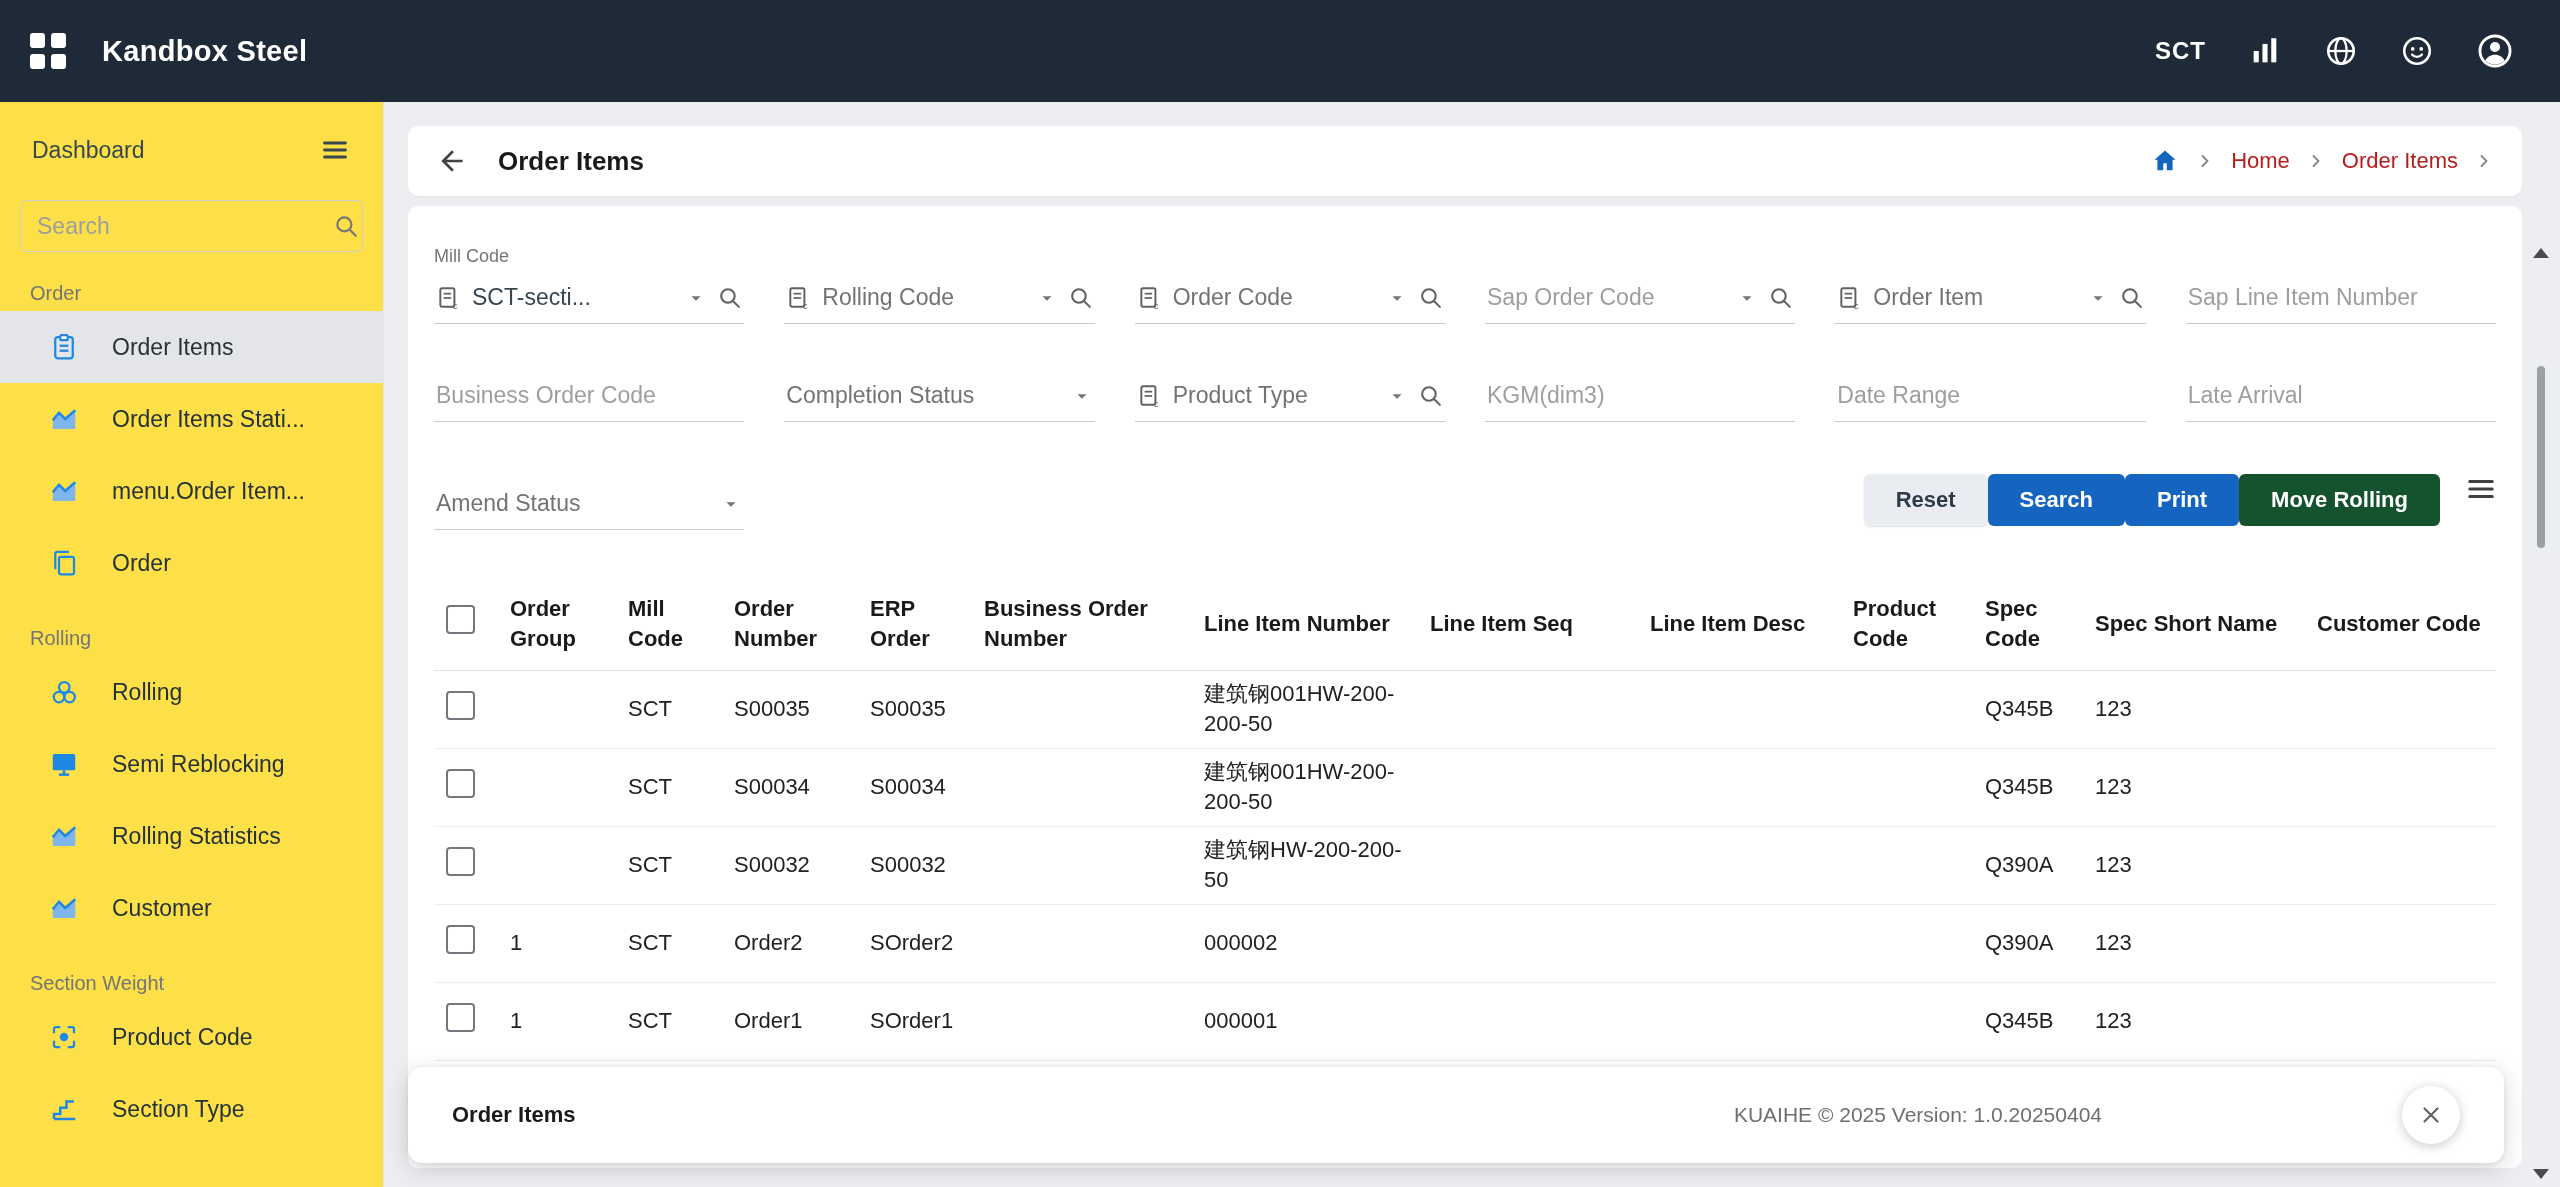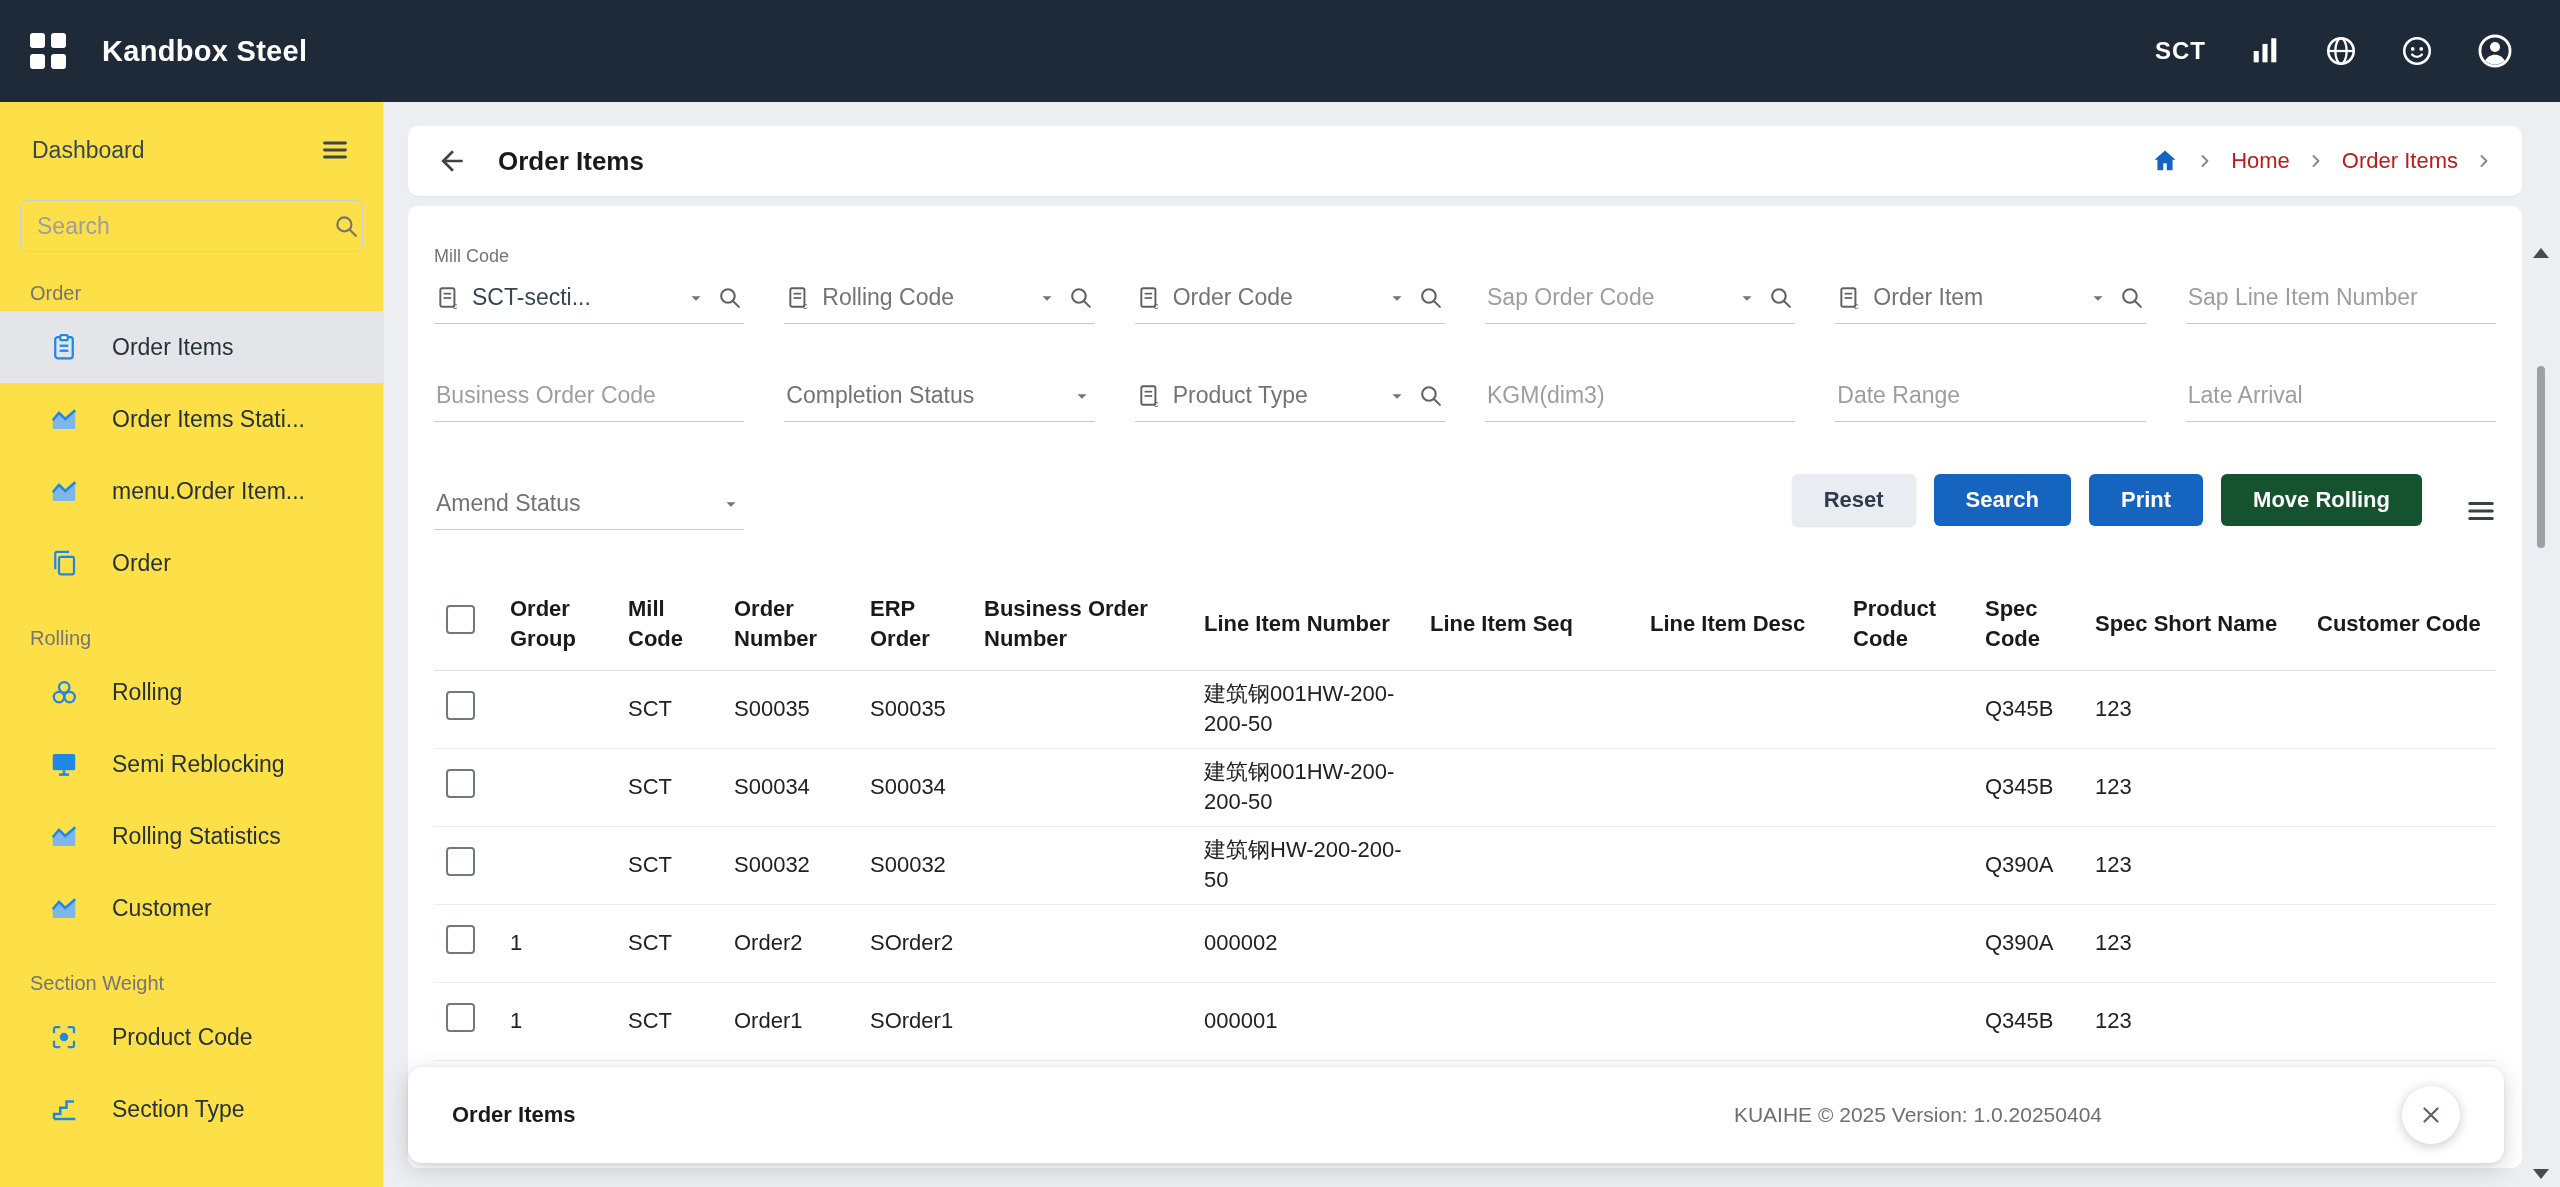--- a/index.html
+++ b/index.html
@@ -65,21 +65,21 @@
   .float-label{ position:absolute; top:-32px; left:0; font-size:18px; color:#757575; }
   .fval{ color:#37474F; white-space:nowrap; overflow:hidden; }
   .ph-dark{ color:#737373; white-space:nowrap; overflow:hidden; }
   .ph-light{ color:#9E9E9E; white-space:nowrap; overflow:hidden; }
   .caret{ margin-left:auto; color:#757575; display:flex; }
   .fsearch{ color:#616161; display:flex; }
   .form-ic{ color:#616161; display:flex; flex:0 0 auto; }
 
   .frow3{ display:flex; align-items:flex-end; margin-top:52px; }
   .amend{ flex:0 0 310px;gap:16px; }
-  .btn-group{ margin-left:auto; display:flex; align-items:flex-end; gap:18px; padding-bottom:4px; }
+  .btn-group{ margin-left:auto; display:flex; align-items:flex-start; padding-bottom:4px; }
   .btn{ height:52px; border:none; border-radius:6px; font-size:22px; font-weight:600;
     padding:0 32px; font-family:inherit; cursor:pointer; }
   .btn-reset{ background:#E9EDF2; color:#2F3B4A; box-shadow:0 1px 2px rgba(0,0,0,.12); }
   .btn-primary{ background:#1565C0; color:#fff; }
   .btn-disabled{ background:#14532d; color:#fff; cursor:default; }
   .filter-menu{ color:#3C4043; display:flex; margin-left:26px; cursor:pointer; }
 
   
   table{ width:100%; border-collapse:collapse; table-layout:fixed; margin-top:48px; }
   th{ text-align:left; font-size:22px; font-weight:700; color:#1A1A1A; padding:10px 12px;

